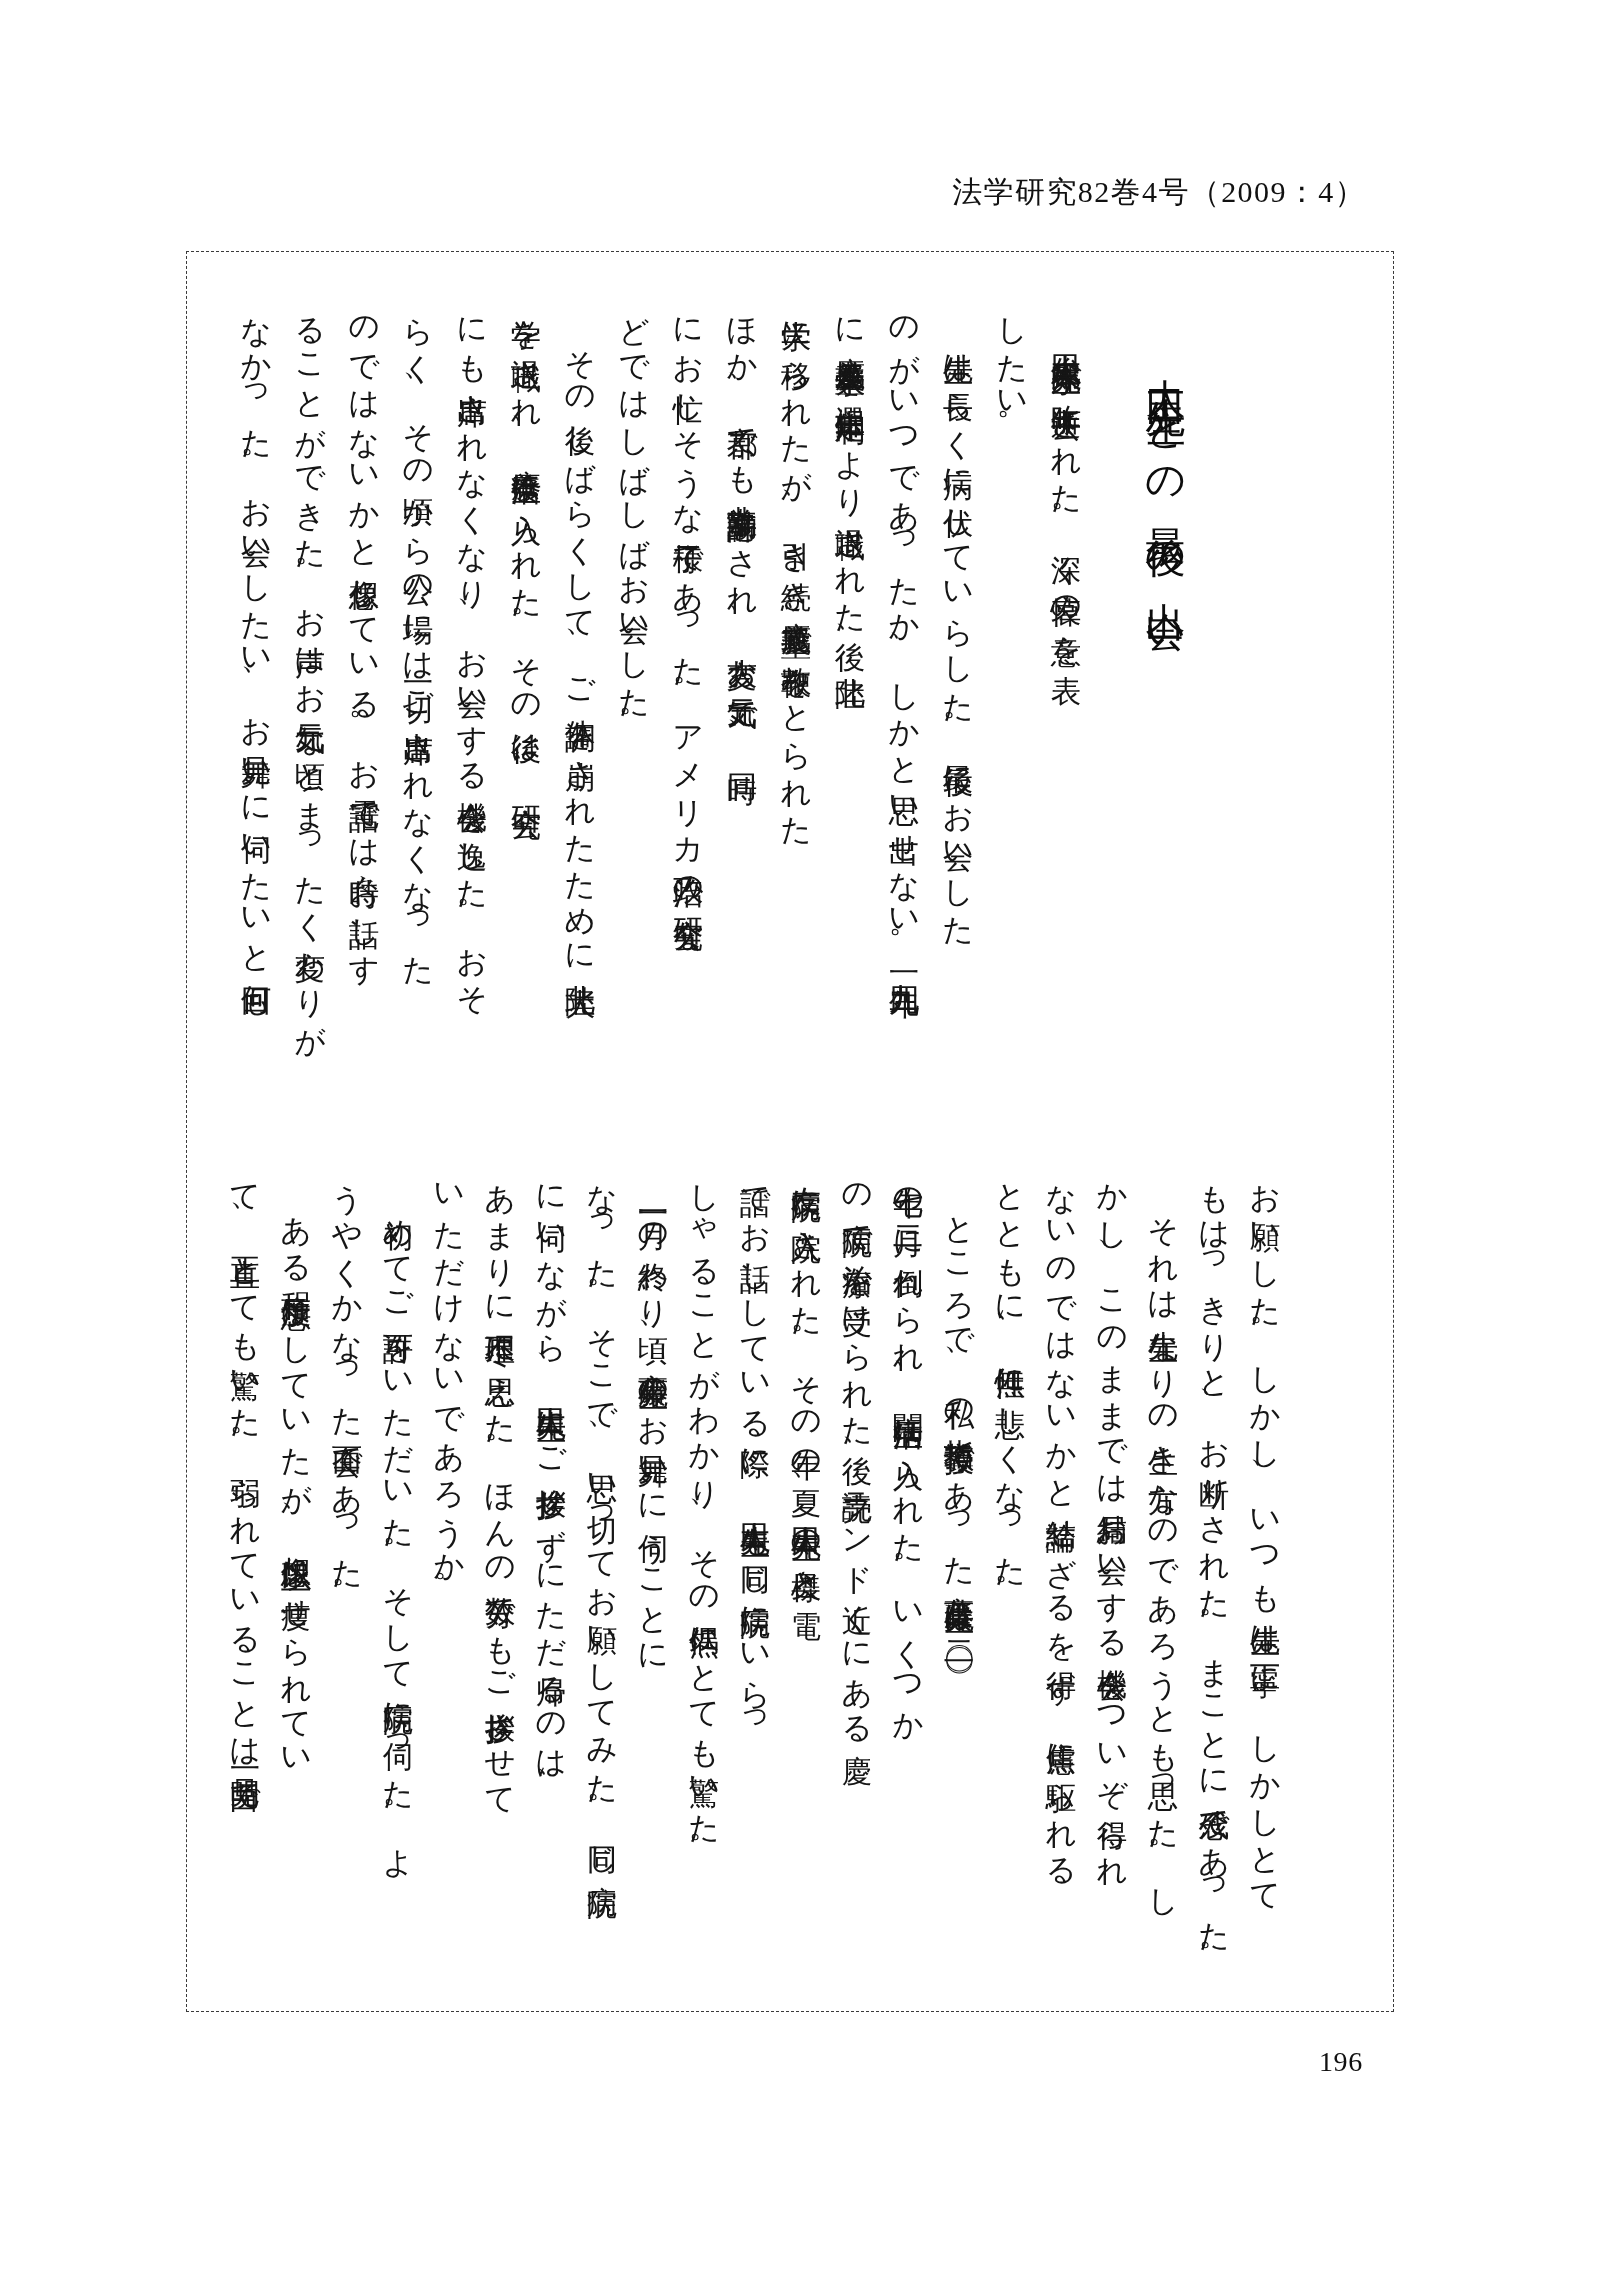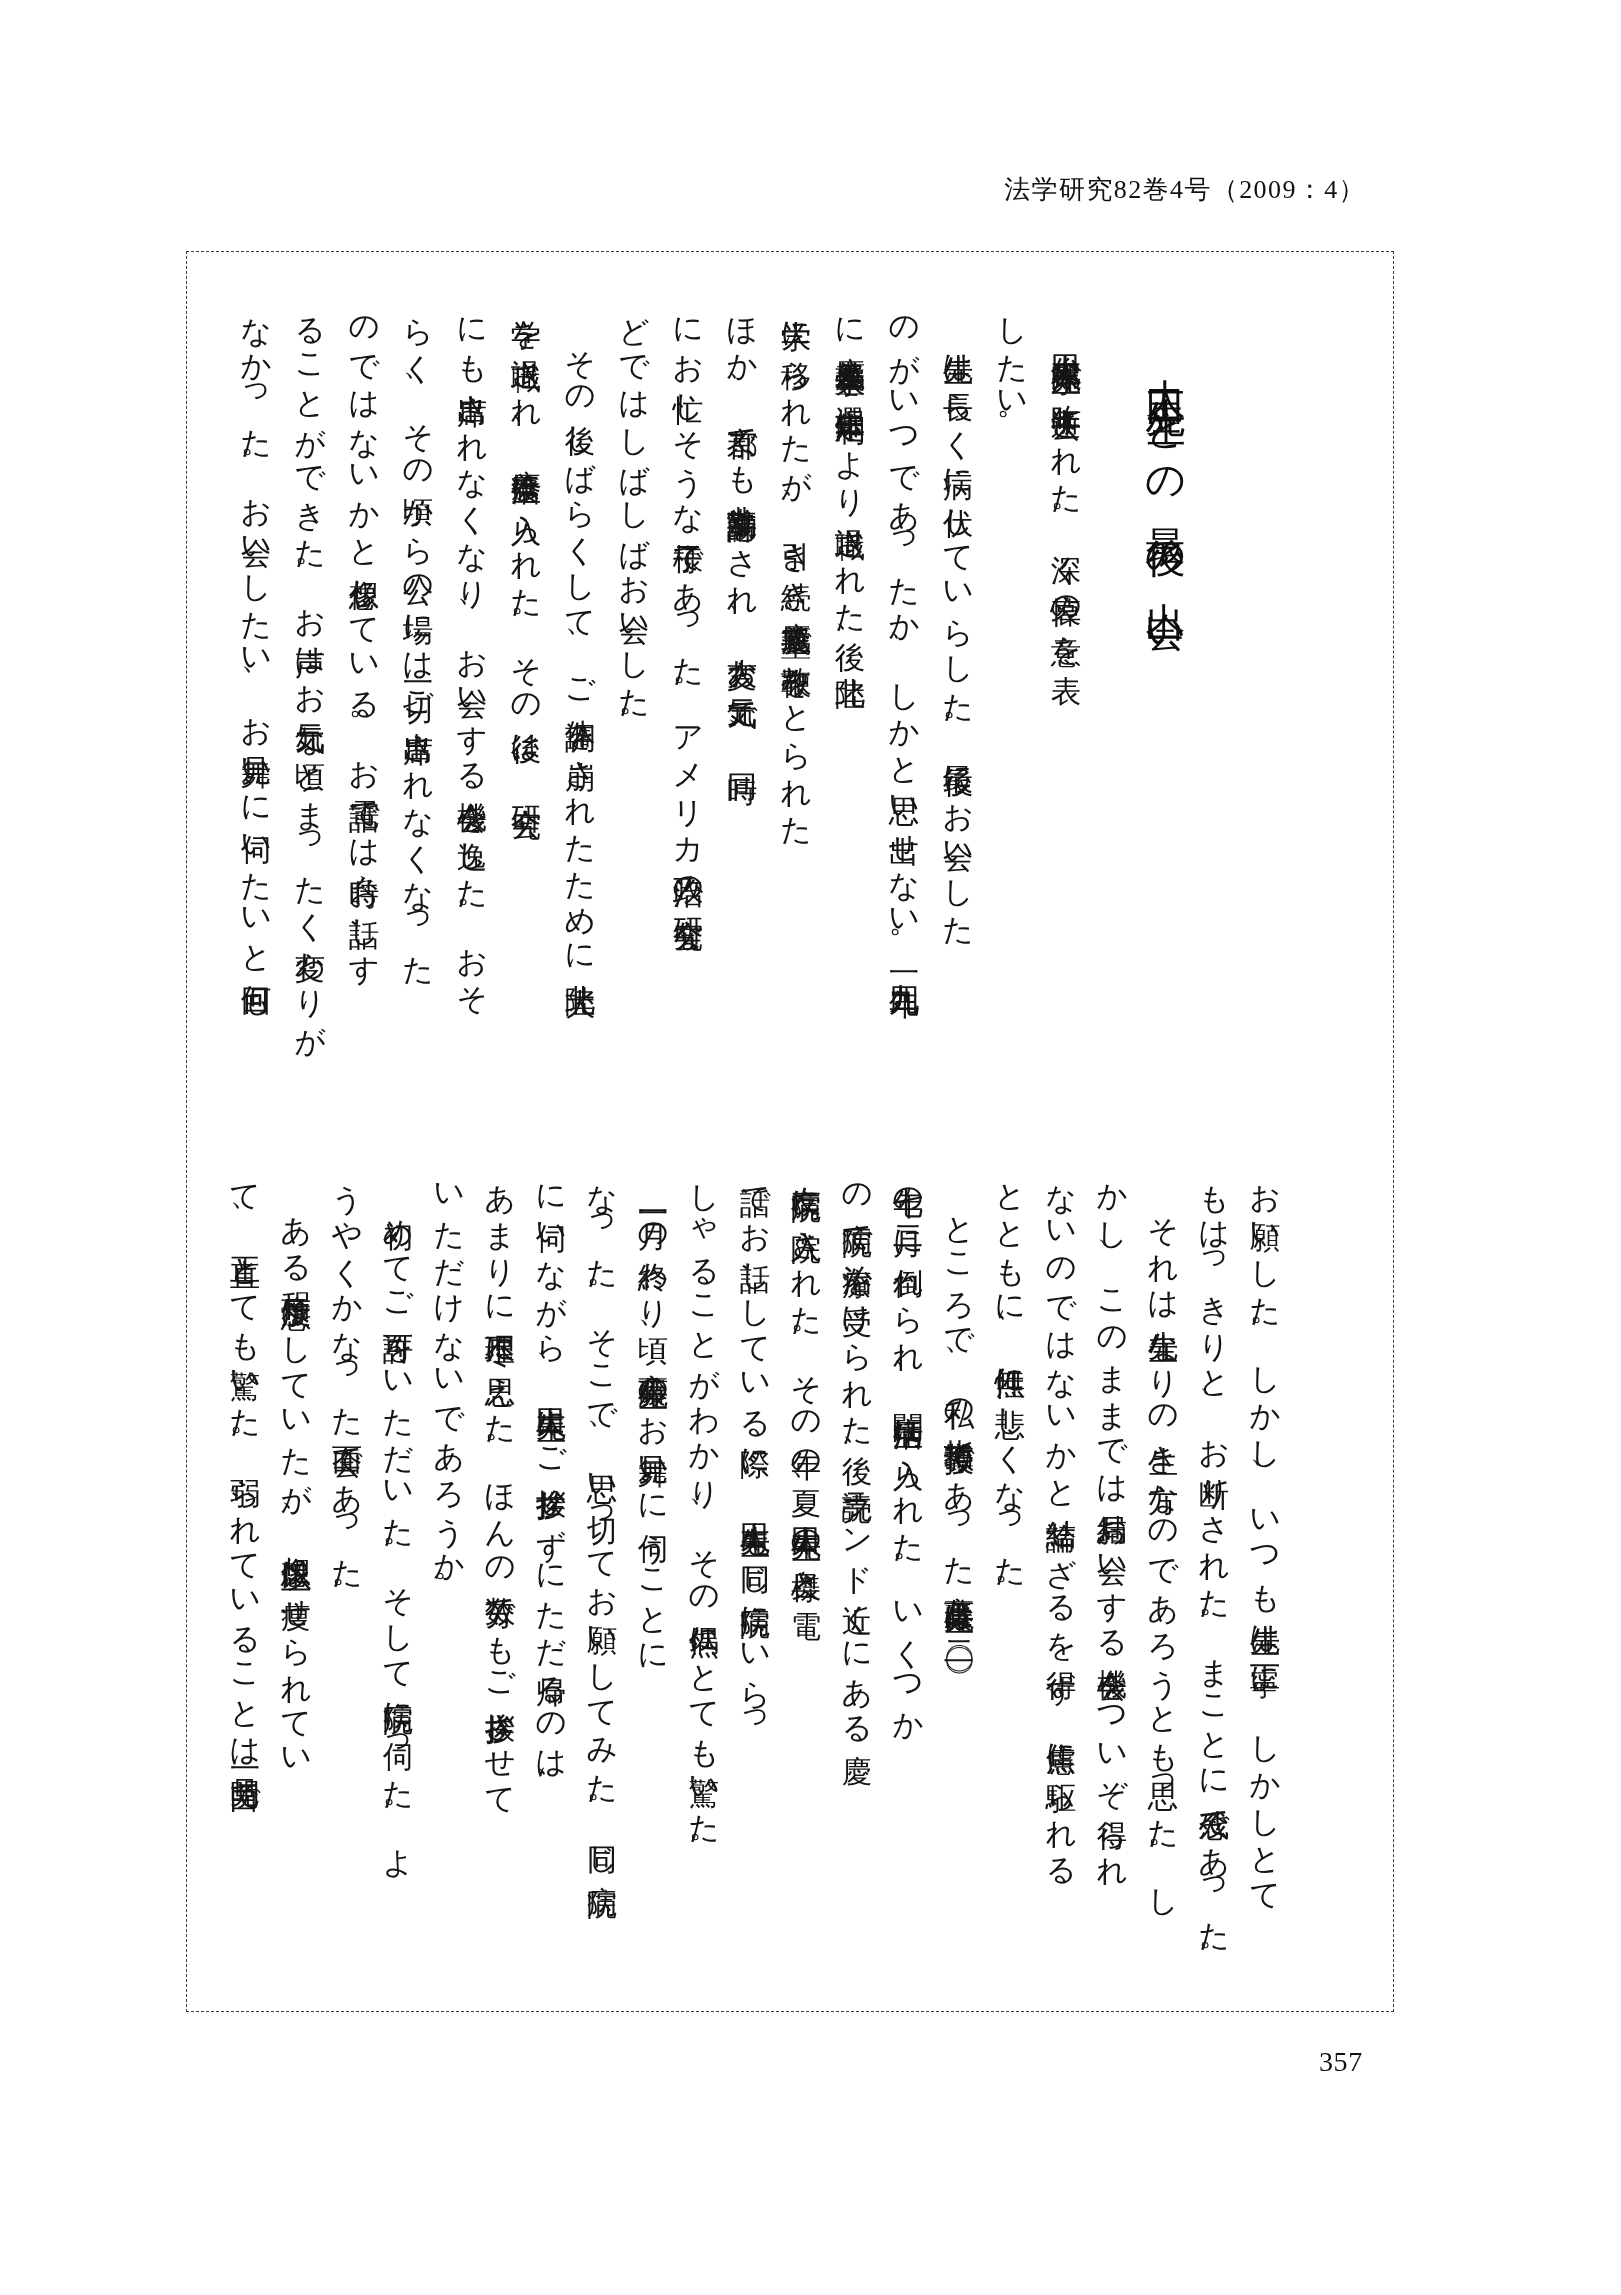--- a/index.html
+++ b/index.html
@@ -11,21 +11,21 @@
     width: 1621px;
     height: 2295px;
     position: relative;
     font-family: "Liberation Serif", "DejaVu Serif", serif;
     color: #111111;
   }
   .journal-header {
     position: absolute;
     top: 172px;
     right: 255px;
-    font-size: 26px;
+    font-size: 30px;
     letter-spacing: 1.4px;
     white-space: nowrap;
   }
   .content-box {
     position: absolute;
     left: 186px;
     top: 251px;
     width: 1208px;
     height: 1761px;
     border: 1.4px dashed #3a3a3a;
@@ -119,16 +119,16 @@
       <div class="vline">あまりに理不尽に思えた。ほんの数分でもご挨拶させて</div>
       <div class="vline">いただけないであろうか。</div>
       <div class="vline">　初めてご許可をいただいた。そして病院に伺った。よ</div>
       <div class="vline">うやくかなった面会であった。</div>
       <div class="vline">　ある程度予想はしていたが、想像以上に痩せられてい</div>
       <div class="vline">て、正直とても驚いた。弱られていることは一見明白で</div>
     </div>
 
   </div>
 
-  <div class="page-number">357</div>
+  <div class="page-number">196</div>
 
 </div>
 
 
 </body></html>

